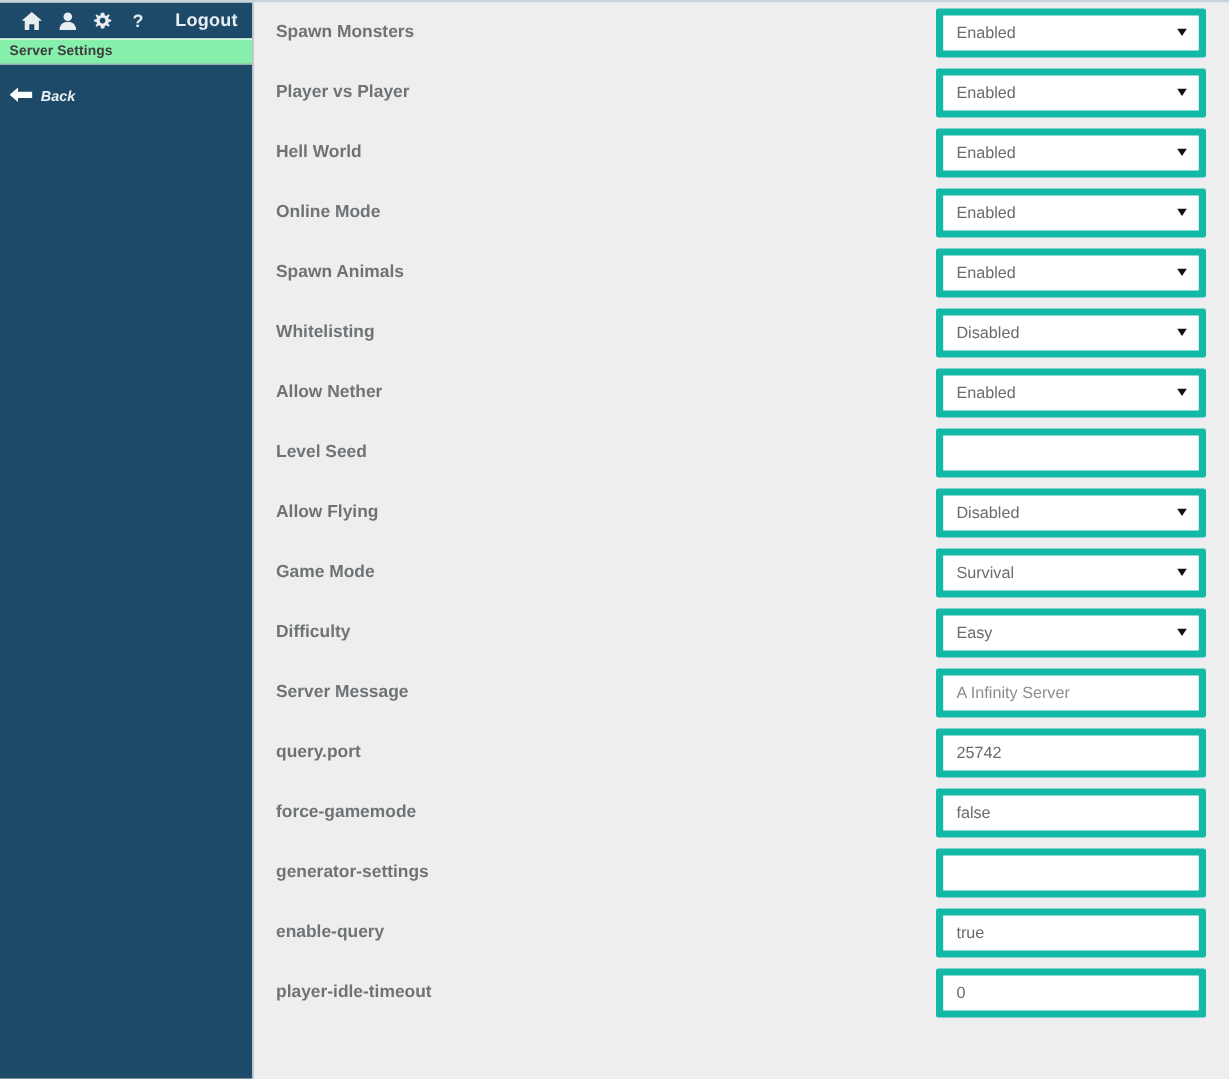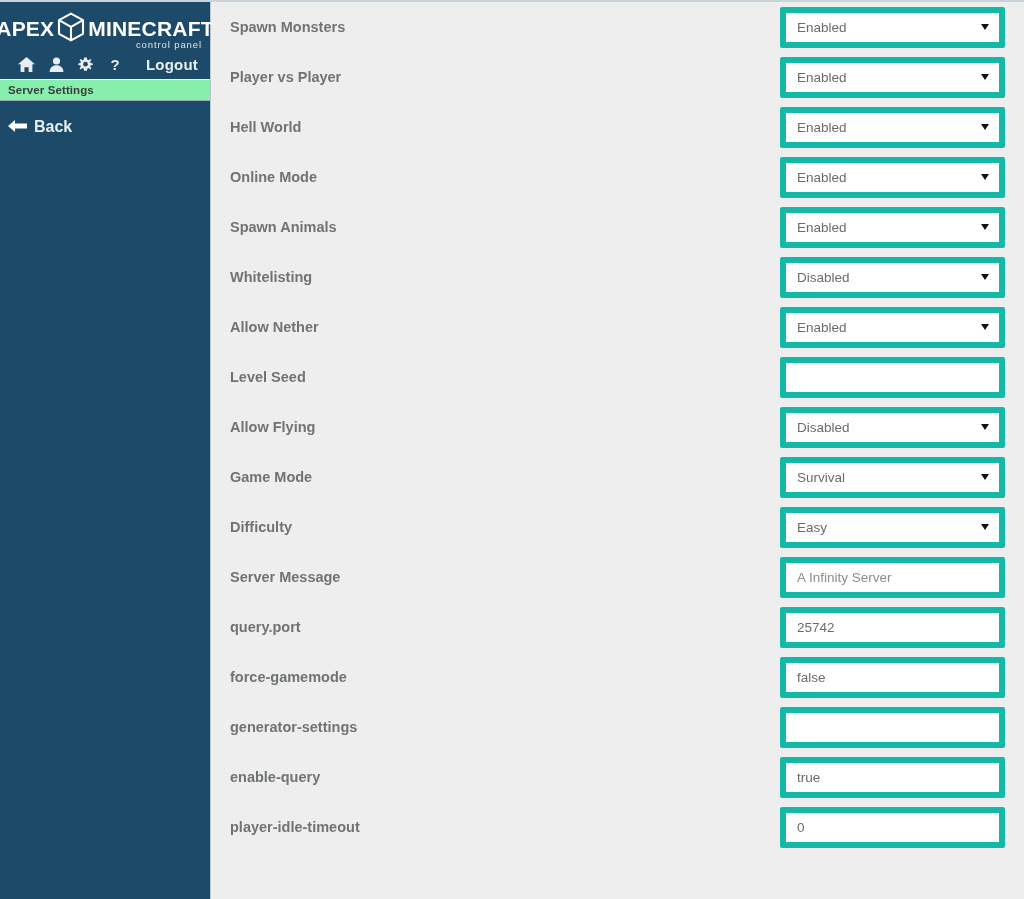--- a/index.html
+++ b/index.html
@@ -100,22 +100,23 @@
   }
   .back-arrow {
     color: #ffffff;
     font-size: 17px;
     line-height: 1;
     margin-right: 7px;
     display: block;
   }
   .back-label {
     color: #e9eff3;
-    font-size: 16px;
-    font-weight: bold;
+    font-size: 12px;
+    font-weight: bold;
+    font-style: italic;
   }
 
   
   .content {
     position: absolute;
     left: 212px; top: 0;
     width: 812px; height: 899px;
     background: #eeeeee;
   }
   .rows { padding-top: 0px; }
@@ -166,36 +167,20 @@
     border-top: 6px solid #111111;
   }
 </style>
 </head>
 <body>
 
 <div class="app">
 
   <div class="sidebar">
 
-    <div class="brand">
-      <div class="brand-row">
-        <span class="brand-apex">APEX</span>
-        <span class="cube-icon">
-          <svg width="30" height="32" viewBox="0 0 30 32">
-            <g fill="none" stroke="#ffffff" stroke-width="2.1" stroke-linejoin="round">
-              <path d="M15 2.6 L27 9.2 L27 22.8 L15 29.4 L3 22.8 L3 9.2 Z"></path>
-              <path d="M3 9.2 L15 15.8 L27 9.2"></path>
-              <path d="M15 15.8 L15 29.4"></path>
-            </g>
-          </svg>
-        </span>
-        <span class="brand-minecraft">MINECRAFT</span>
-      </div>
-      <span class="brand-sub">control panel</span>
-    </div>
 
     <div class="navicons">
       <span class="navicon">
         <svg width="17" height="15" viewBox="0 0 17 15" fill="#e7edf1">
           <path d="M8.5 0 L17 7.2 L14.4 7.2 L14.4 15 L10.6 15 L10.6 10.2 L6.4 10.2 L6.4 15 L2.6 15 L2.6 7.2 L0 7.2 Z"></path>
         </svg>
       </span>
       <span class="navicon">
         <svg width="15" height="15" viewBox="0 0 15 15" fill="#e7edf1">
           <circle cx="7.5" cy="4" r="3.6"></circle>

